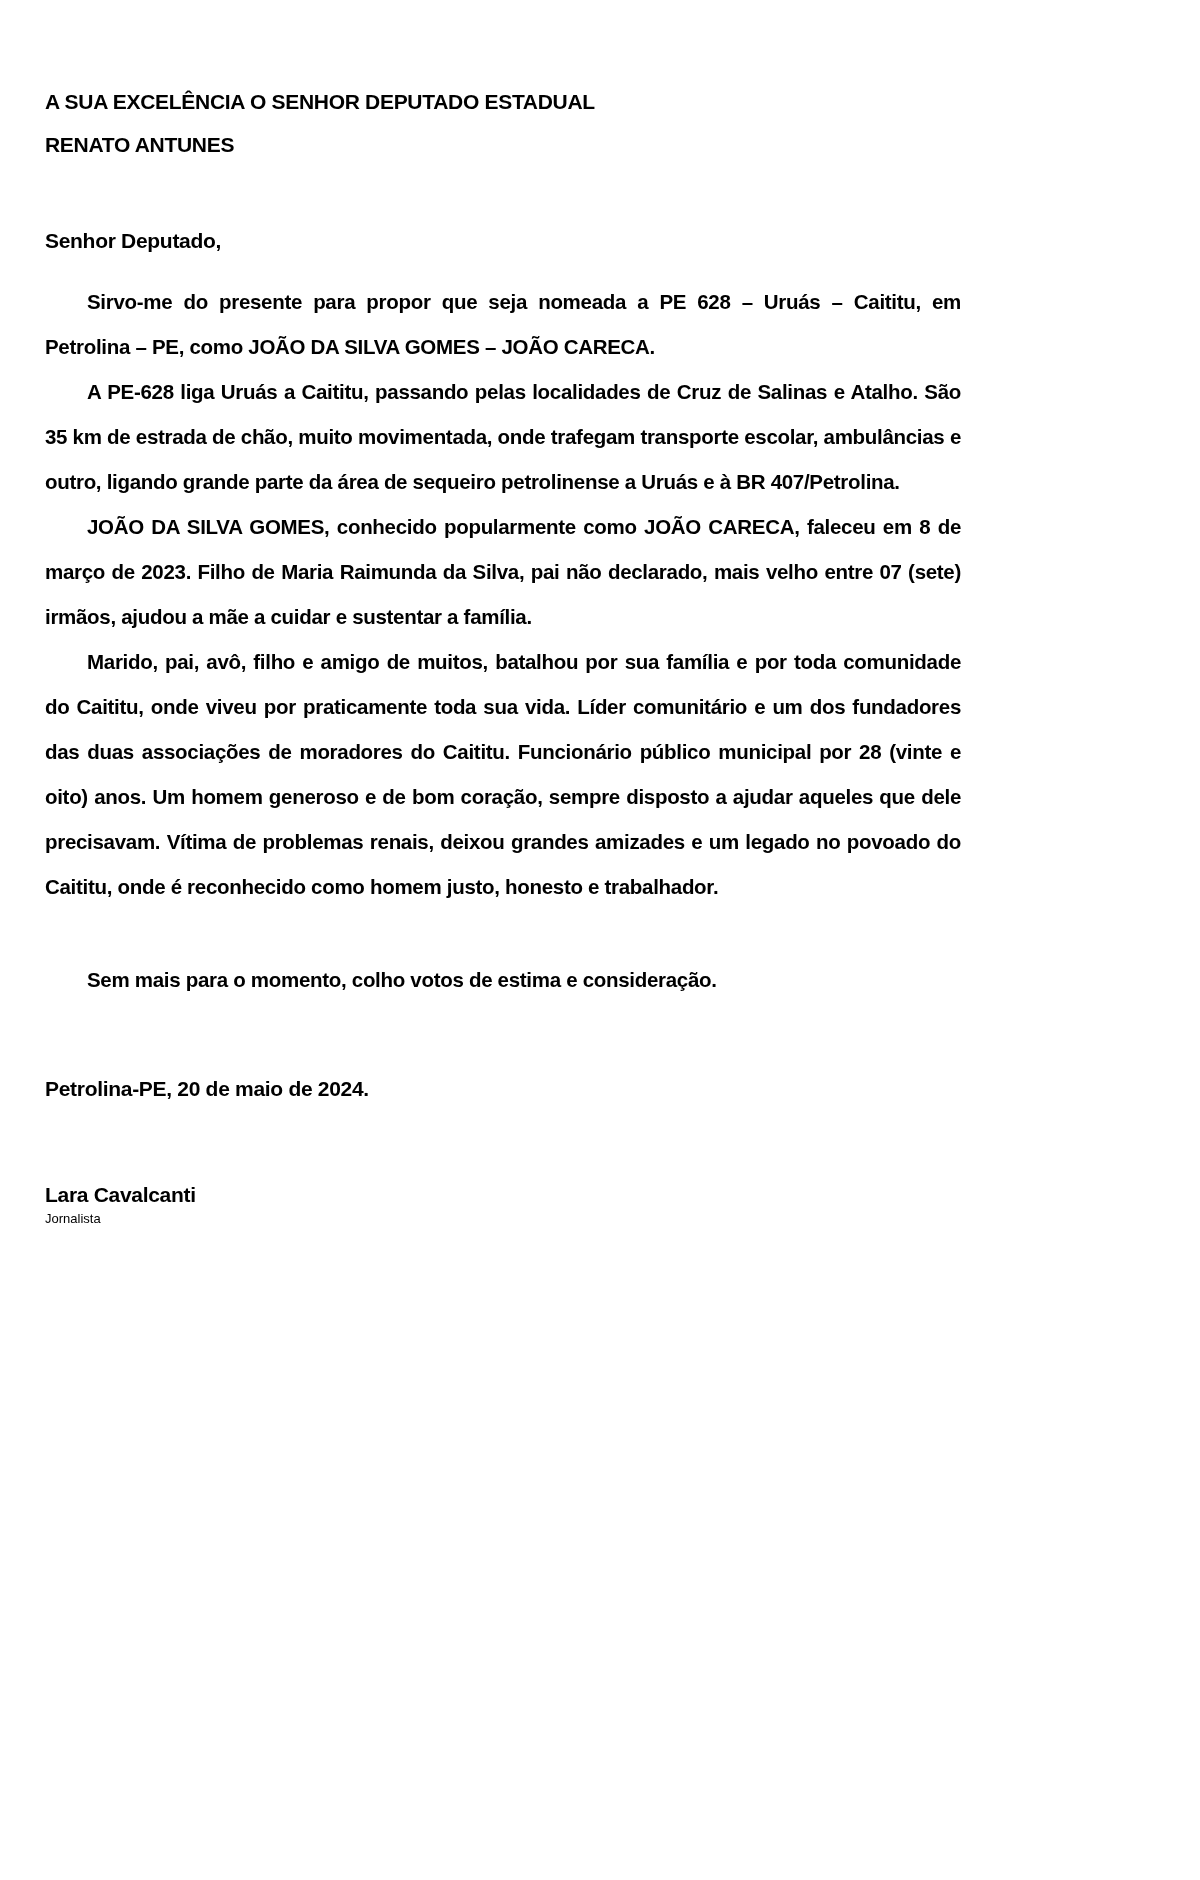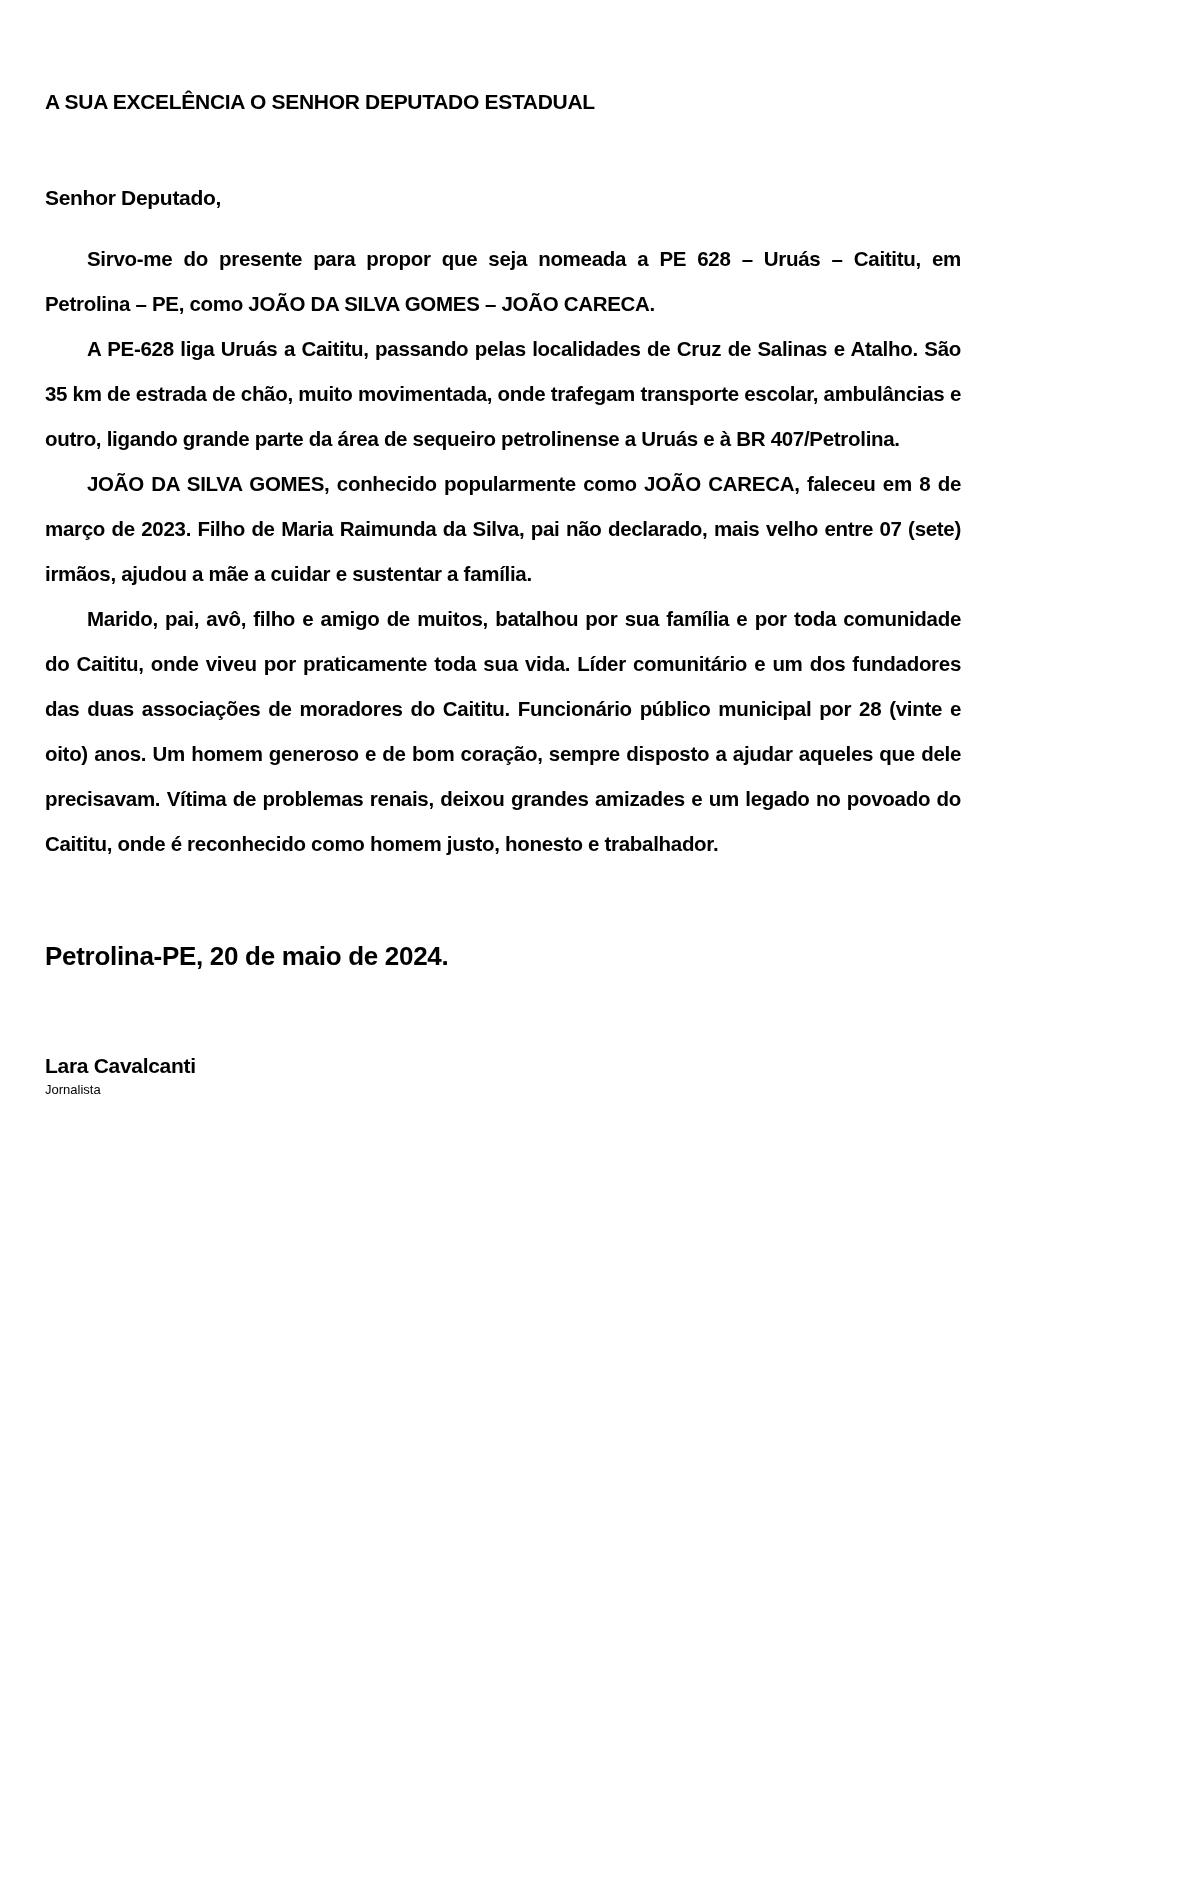--- a/index.html
+++ b/index.html
@@ -45,21 +45,21 @@
     margin: 0;
   }
   .first-para {
     margin-top: 26px;
   }
   .closing-para {
     margin-top: 48px;
   }
   .dateline {
     font-weight: bold;
-    font-size: 26px;
+    font-size: 21px;
     margin-top: 75px;
     letter-spacing: -0.3px;
   }
   .signature-block {
     margin-top: 82px;
     text-align: left;
   }
   .signature-name {
     font-weight: bold;
     font-size: 21px;
@@ -72,33 +72,35 @@
   }
 </style>
 </head>
 <body>
 
 <div class="page">
   <div class="content">
 
     <div class="recipient-block">
       <div class="recipient-line">A SUA EXCELÊNCIA O SENHOR DEPUTADO ESTADUAL</div>
+      <div class="recipient-line">RENATO ANTUNES</div>
     </div>
 
     <div class="salutation">Senhor Deputado,</div>
 
     <p class="body-para first-para">Sirvo-me do presente para propor que seja nomeada a PE 628 – Uruás – Caititu, em Petrolina – PE, como JOÃO DA SILVA GOMES – JOÃO CARECA.</p>
 
     <p class="body-para">A PE-628 liga Uruás a Caititu, passando pelas localidades de Cruz de Salinas e Atalho. São 35 km de estrada de chão, muito movimentada, onde trafegam transporte escolar, ambulâncias e outro, ligando grande parte da área de sequeiro petrolinense a Uruás e à BR 407/Petrolina.</p>
 
     <p class="body-para">JOÃO DA SILVA GOMES, conhecido popularmente como JOÃO CARECA, faleceu em 8 de março de 2023. Filho de Maria Raimunda da Silva, pai não declarado, mais velho entre 07 (sete) irmãos, ajudou a mãe a cuidar e sustentar a família.</p>
 
 
     <p class="body-para">Marido, pai, avô, filho e amigo de muitos, batalhou por sua família e por toda comunidade do Caititu, onde viveu por praticamente toda sua vida. Líder comunitário e um dos fundadores das duas associações de moradores do Caititu. Funcionário público municipal por 28 (vinte e oito) anos. Um homem generoso e de bom coração, sempre disposto a ajudar aqueles que dele precisavam. Vítima de problemas renais, deixou grandes amizades e um legado no povoado do Caititu, onde é reconhecido como homem justo, honesto e trabalhador.</p>
 
+    <p class="body-para closing-para">Sem mais para o momento, colho votos de estima e consideração.</p>
 
     <div class="dateline">Petrolina-PE, 20 de maio de 2024.</div>
 
     <div class="signature-block">
       <div class="signature-name">Lara Cavalcanti</div>
       <div class="signature-title">Jornalista</div>
     </div>
 
   </div>
 </div>

